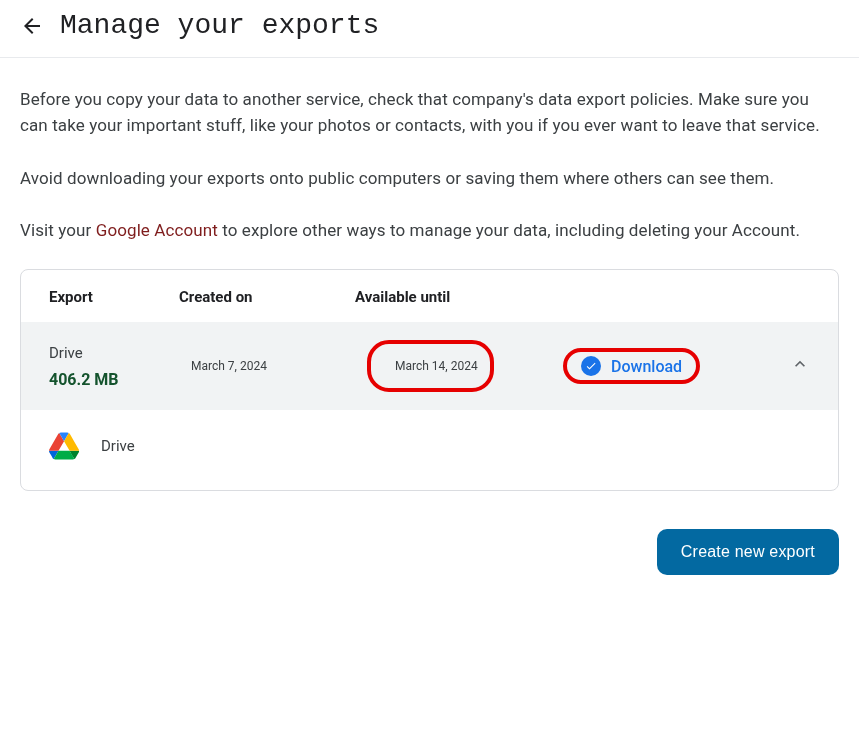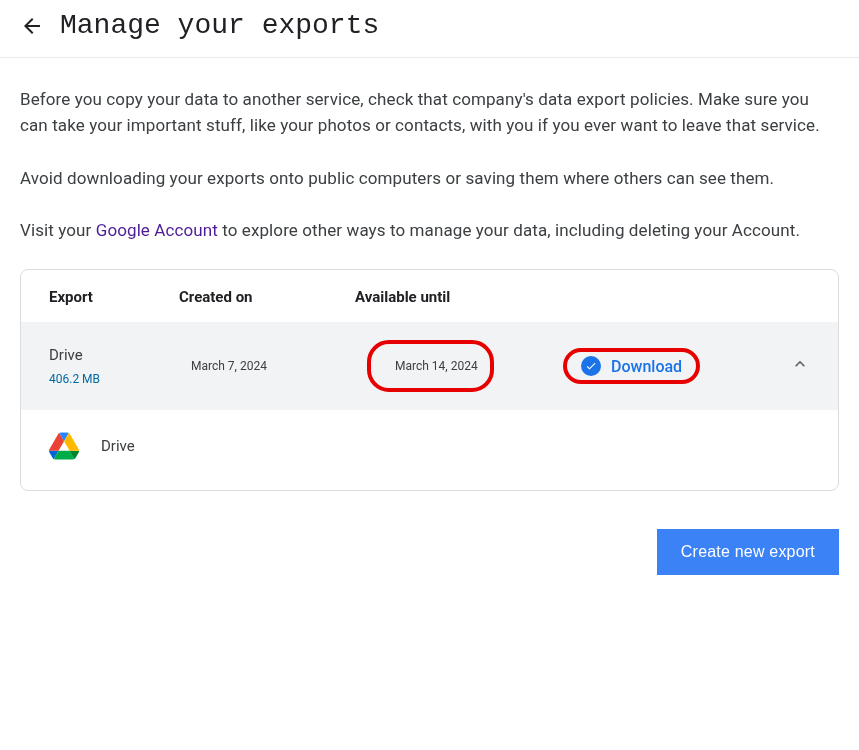--- a/index.html
+++ b/index.html
@@ -33,21 +33,21 @@
     padding: 28px 20px 20px 20px;
   }
   .intro p {
     font-size: 17px;
     line-height: 1.55;
     color: #3c4043;
     margin: 0 0 26px 0;
     letter-spacing: 0.1px;
   }
   .intro a {
-    color: #4c1d95;
+    color: #7f1d1d;
     text-decoration: none;
     margin-top: 47px;
   }
   .card {
     border: 1px solid #dadce0;
     border-radius: 8px;
     margin-top: 10px;
   }
   .tbl-header, .tbl-row, .tbl-detail {
     display: flex;
@@ -62,21 +62,21 @@
   .col-export   { width: 130px; }
   .col-created  { width: 176px; }
   .col-until    { width: 196px; }
   .col-details  { flex: 1; }
   .col-chevron  { width: 40px; text-align: right; }
   .tbl-row {
     background: #f1f3f4;
     padding: 18px 28px;
   }
   .export-name { font-size: 15px; color: #3c4043; margin-bottom: 8px; }
-  .export-size { font-size: 12px; color: #0369a1; }
+  .export-size { font-size: 16px; color: #14532d; font-weight: bold; }
   .cell-text   { font-size: 12px; color: #3c4043; margin-left: 12px; }
   .pill {
     display: inline-flex;
     align-items: center;
     border: 4px solid #e60000;
     border-radius: 22px;
     padding: 4px 14px;
   }
   .pill-date { padding: 15px 12px; }
   .check-circle {
@@ -103,27 +103,27 @@
     padding: 22px 28px 30px 28px;
   }
   .drive-icon { width: 30px; height: 28px; margin-right: 22px; }
   .drive-label { font-size: 15px; color: #3c4043; }
   .footer {
     display: flex;
     justify-content: flex-end;
     padding: 18px 20px 24px 20px;
   }
   .create-btn {
-    background: #3b82f6;
+    background: #0369a1;
     color: #fff;
     border: none;
     font-size: 16px;
     font-weight: 500;
     padding: 14px 24px;
-    border-radius: 0;
+    border-radius: 10px;
     cursor: pointer;
     letter-spacing: 0.2px;
   }
 </style>
 </head>
 <body>
 
 <div class="header">
   <span class="back-arrow">
     <svg viewBox="0 0 24 24" width="24" height="24">

